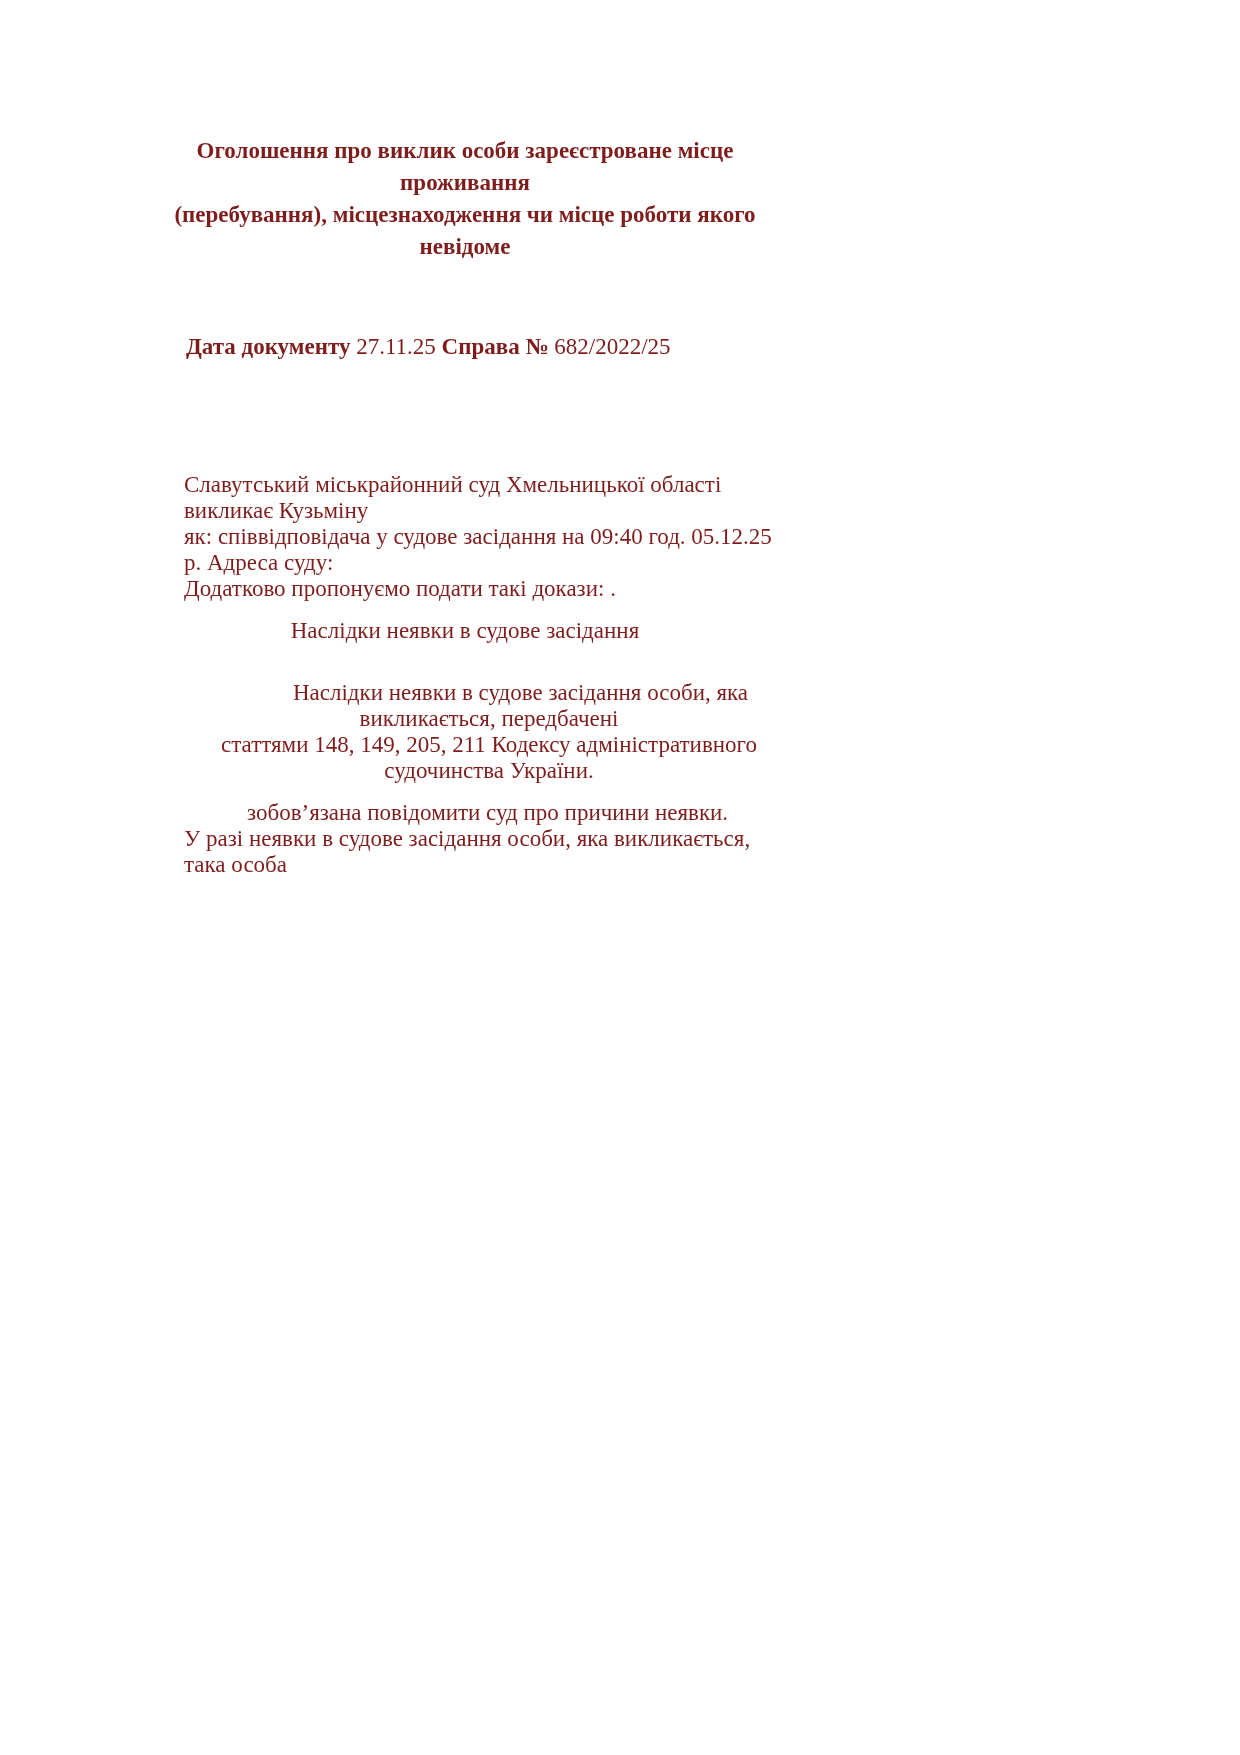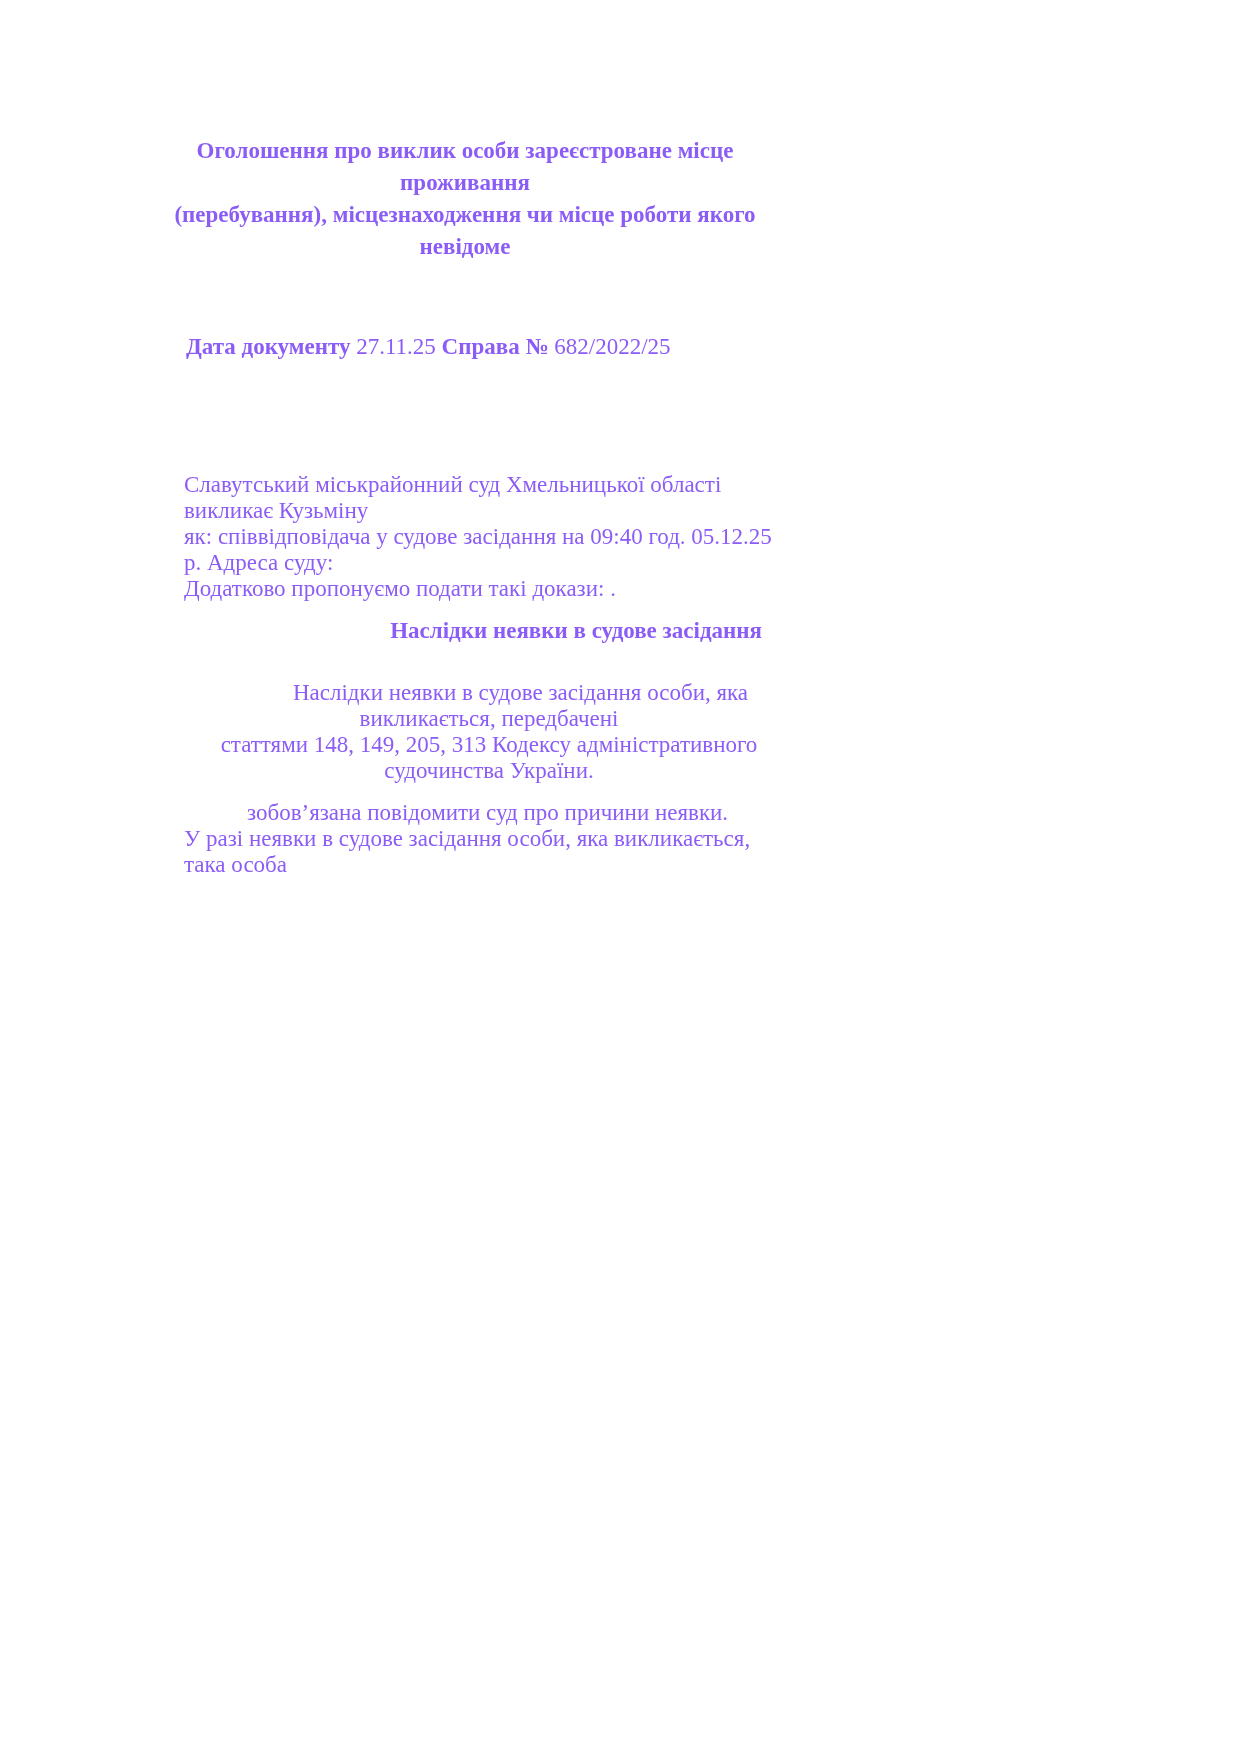--- a/index.html
+++ b/index.html
@@ -5,21 +5,21 @@
   html, body {
     margin: 0;
     padding: 0;
     background: #ffffff;
   }
   .page {
     position: relative;
     width: 1060px;
     height: 1755px;
     background: #ffffff;
-    color: #8b5cf6;
+    color: #7f1d1d;
     font-family: "Liberation Serif", "DejaVu Serif", serif;
     font-size: 23px;
     line-height: 26px;
     box-sizing: border-box;
     padding: 135px 250px 10px 168px;
     overflow: hidden;
   }
   .title {
     font-weight: bold;
     text-align: center;
@@ -32,22 +32,22 @@
   .meta .b {
     font-weight: bold;
   }
   .para {
     margin: 16px;
   }
   .para-summons {
     margin-top: 112px;
   }
   .section-heading {
-    font-weight: bold;
-    text-align: right;
+    font-weight: normal;
+    text-align: center;
     margin: 9px 48px 0 0;
   }
   .para-consequences {
     margin-top: 36px;
     text-align: center;
   }
   .indent > div:first-child {
     text-indent: 63px;
   }
 </style>
@@ -66,21 +66,21 @@
   <div class="para para-summons">
       <div>Славутський міськрайонний суд Хмельницької області викликає Кузьміну</div>
       <div>як: співвідповідача у судове засідання на 09:40 год. 05.12.25 р. Адреса суду:</div>
       <div>Додатково пропонуємо подати такі докази: .</div>
     </div>
 
   <p class="section-heading">Наслідки неявки в судове засідання</p>
 
   <div class="para para-consequences indent">
       <div>Наслідки неявки в судове засідання особи, яка викликається, передбачені</div>
-      <div>статтями 148, 149, 205, 313 Кодексу адміністративного судочинства України.</div>
+      <div>статтями 148, 149, 205, 211 Кодексу адміністративного судочинства України.</div>
     </div>
 
   <div class="para indent">
       <div>зобов’язана повідомити суд про причини неявки.</div>
       <div>У разі неявки в судове засідання особи, яка викликається, така особа</div>
     </div>
 
 </div>
 
 </body></html>

